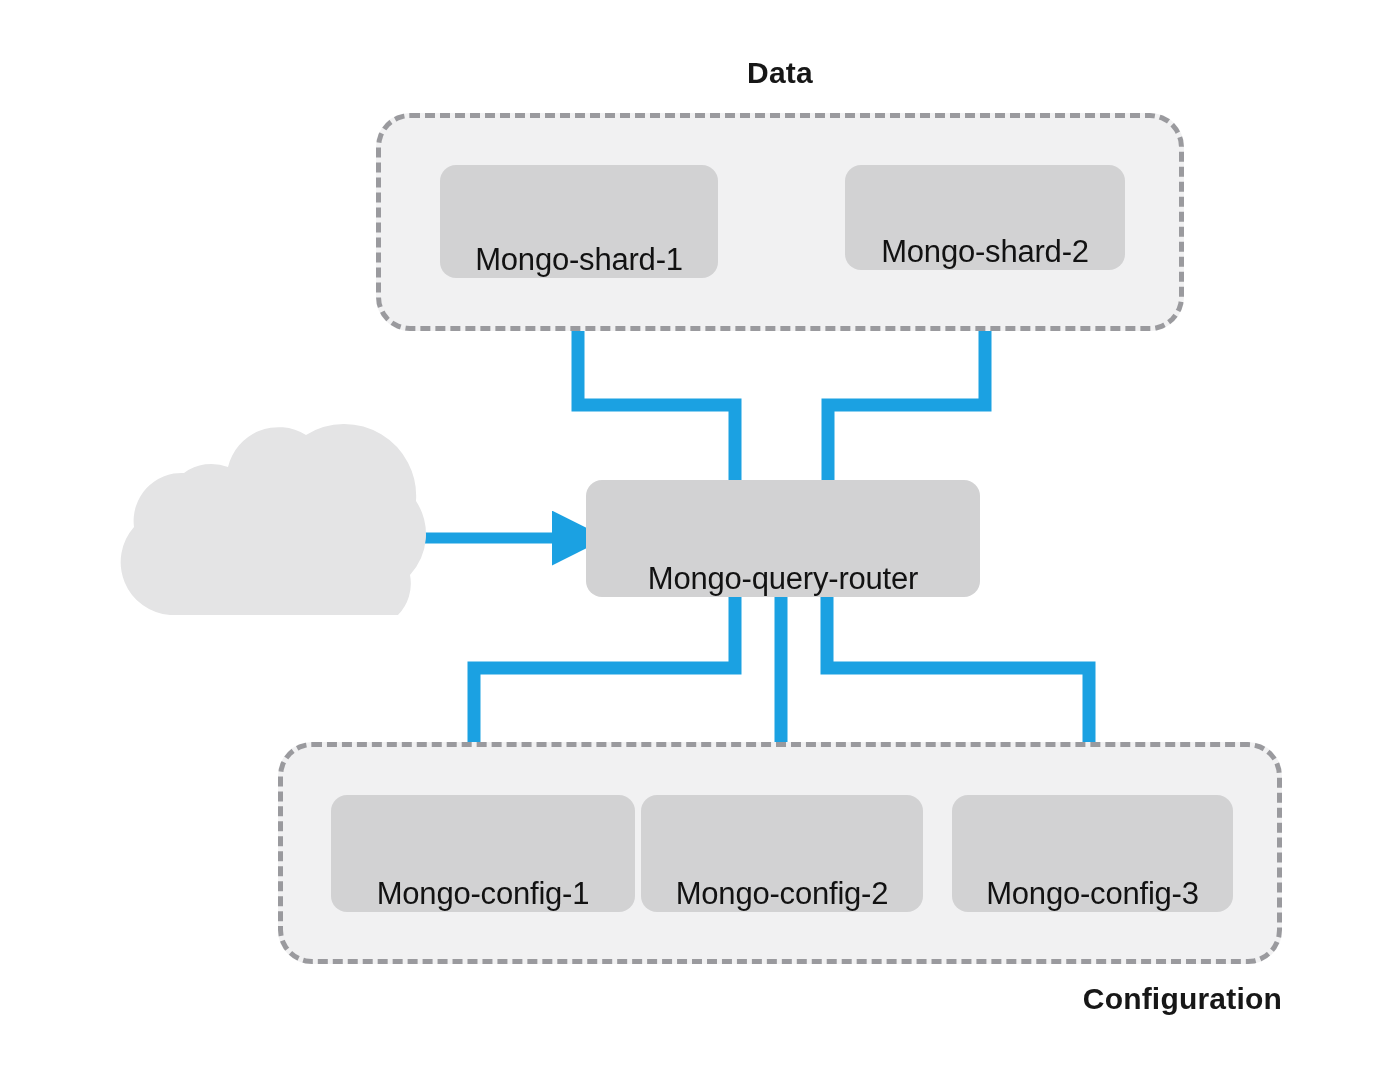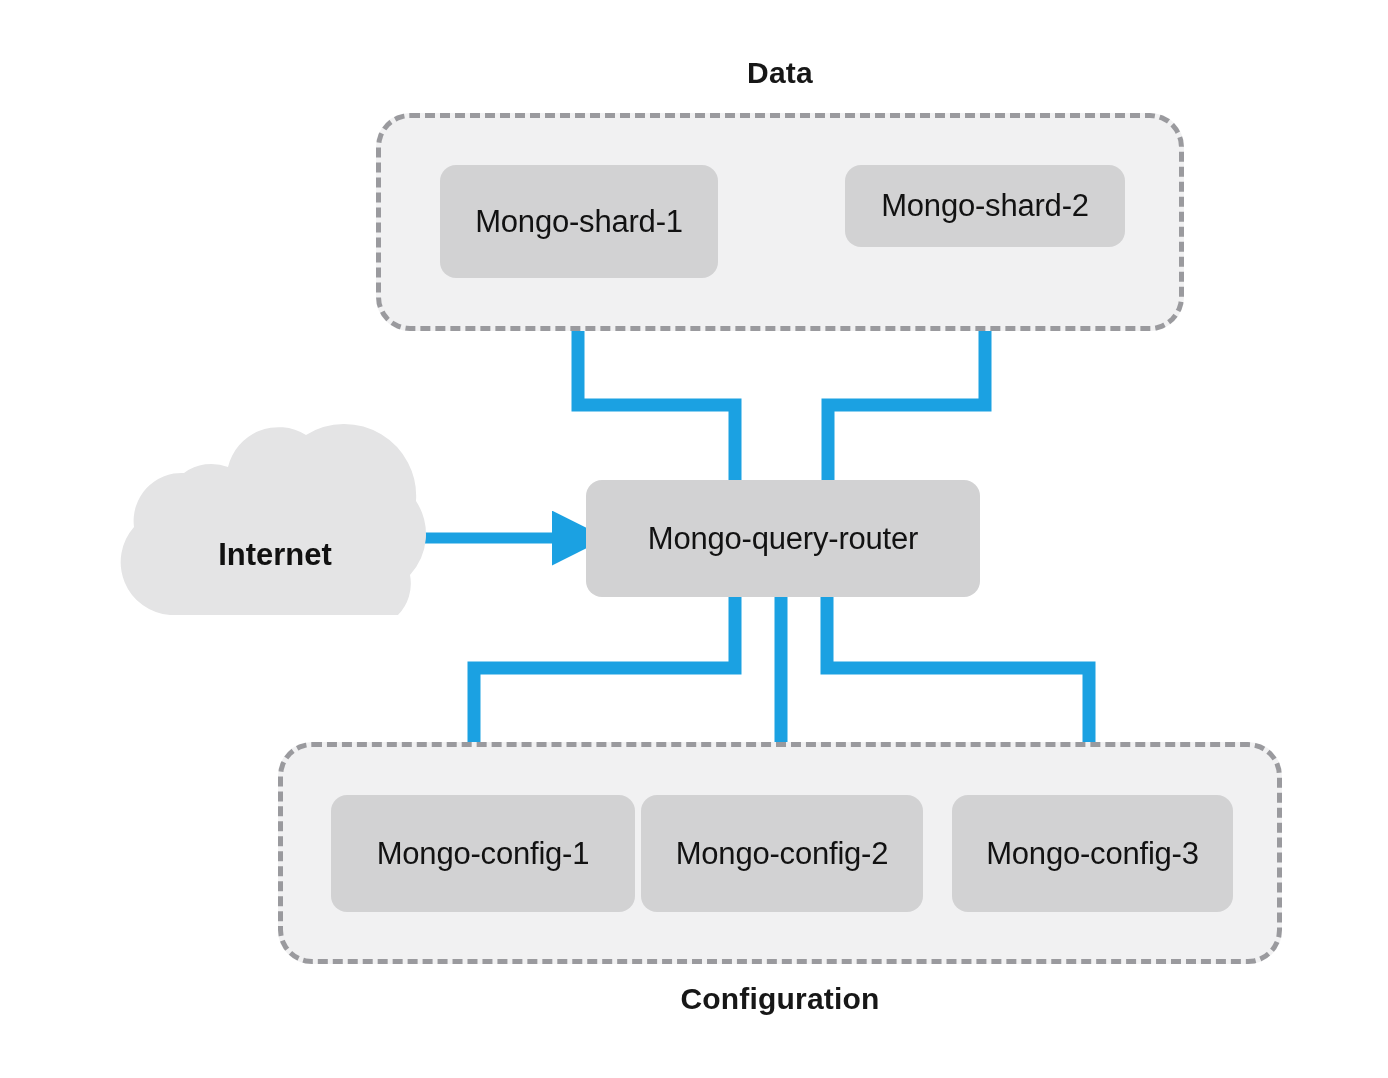--- a/index.html
+++ b/index.html
@@ -60,42 +60,43 @@
   }
   #title-data {
     left: 376px;
     top: 56px;
     width: 808px;
   }
   #title-config {
     left: 278px;
     top: 982px;
     width: 1004px;
+    text-align: right;
   }
 
   
   .node {
     position: absolute;
     background: #d2d2d3;
     border-radius: 16px;
     display: flex;
-    align-items: center;
+    align-items: flex-end;
     justify-content: center;
     box-sizing: border-box;
   }
   .node-label {
     font-size: 31px;
     font-weight: 400;
     color: #121212;
     letter-spacing: -0.2px;
     white-space: nowrap;
   }
 
   #node-shard-1 { left: 440px; top: 165px; width: 278px; height: 113px; }
-  #node-shard-2 { left: 845px; top: 165px; width: 280px; height: 82px; }
+  #node-shard-2 { left: 845px; top: 165px; width: 280px; height: 105px; }
   #node-query-router { left: 586px; top: 480px; width: 394px; height: 117px; }
   #node-config-1 { left: 331px; top: 795px; width: 304px; height: 117px; }
   #node-config-2 { left: 641px; top: 795px; width: 282px; height: 117px; }
   #node-config-3 { left: 952px; top: 795px; width: 281px; height: 117px; }
 
   
   #cloud-internet {
     position: absolute;
     left: 110px;
     top: 415px;
@@ -161,21 +162,20 @@
                A 52,52 0 0 1 196,20
                A 72,72 0 0 1 306,86
                A 60,60 0 0 1 300,160
                L 300,160
                A 45,45 0 0 1 288,200
                L 60,200
                A 53,53 0 0 1 24,112
                A 48,48 0 0 1 74,58
                A 46,46 0 0 1 118,52 Z"></path>
     </svg>
-    <div id="cloud-label">Internet</div>
   </div>
 
   <div class="node" id="node-query-router">
     <span class="node-label">Mongo-query-router</span>
   </div>
 
   <div class="group" id="group-config"></div>
   <div class="group-title" id="title-config">Configuration</div>
 
   <div class="node" id="node-config-1">

